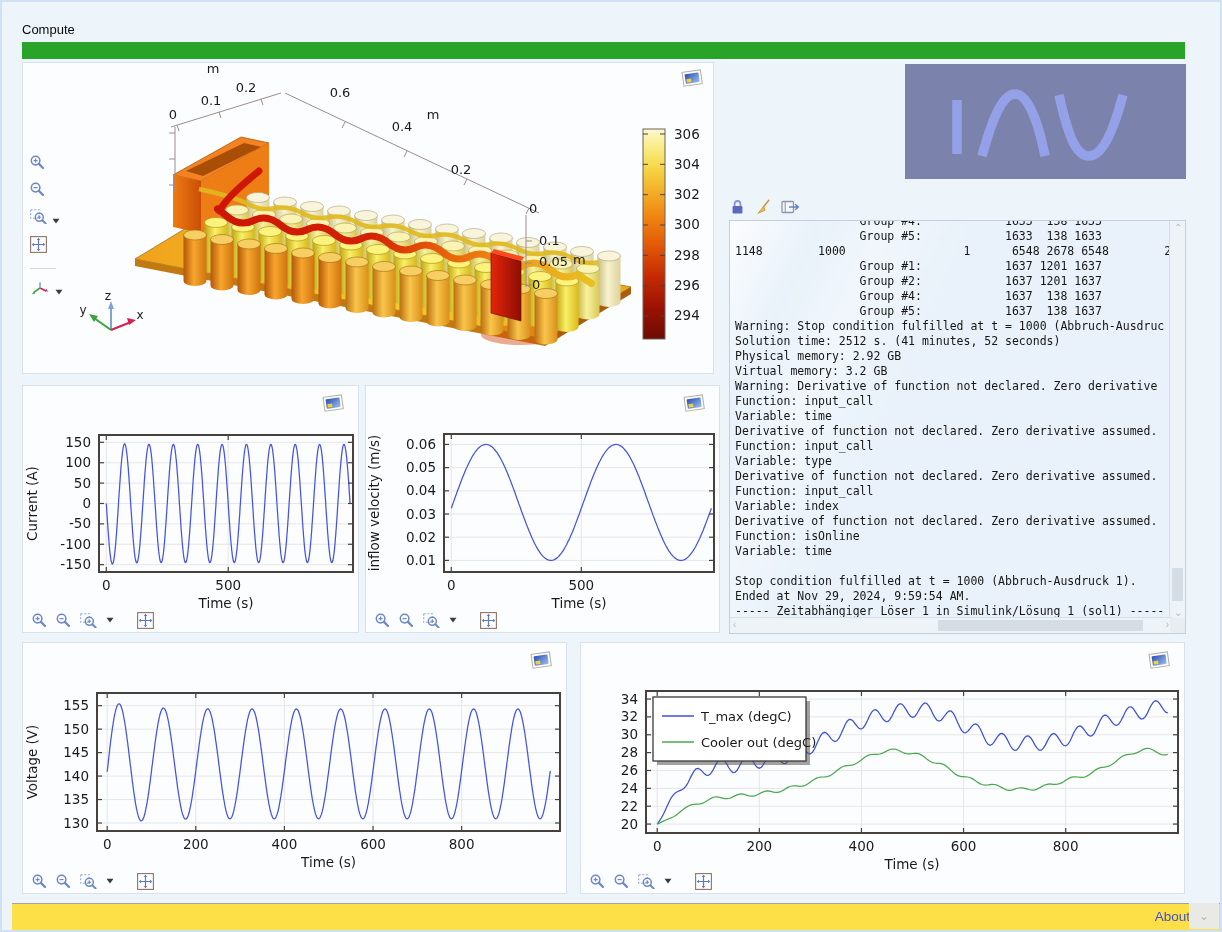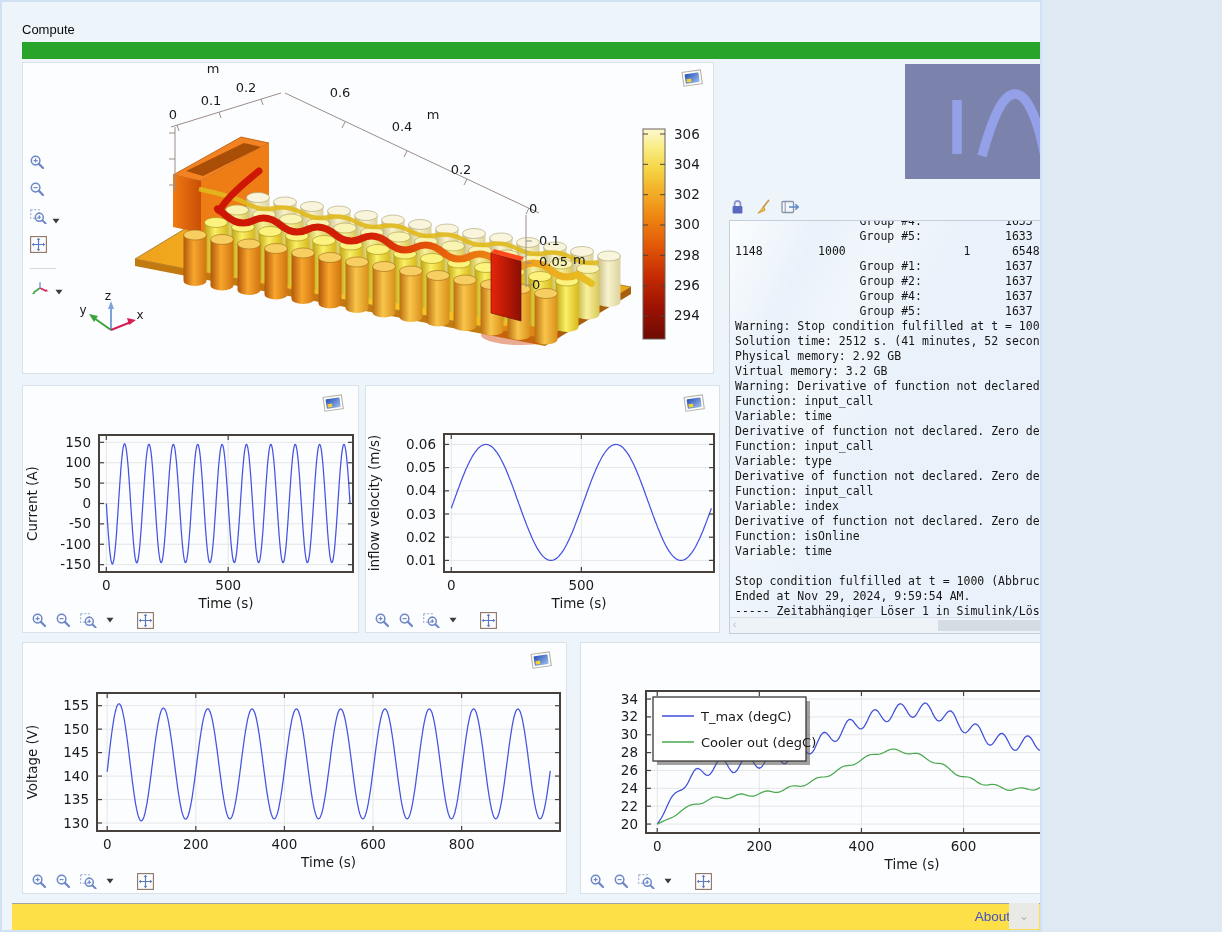--- a/index.html
+++ b/index.html
@@ -1,16 +1,16 @@
 <!DOCTYPE html>
 <html><head>
 <meta charset="utf-8">
 <style>
   html,body{margin:0;padding:0;background:#dfe9f3;font-family:"Liberation Sans","DejaVu Sans",sans-serif;}
-  .page{position:relative;width:1042px;height:932px;background:#edf4fa;border:2px solid #cfe1f2;box-sizing:border-box;overflow:hidden;}
+  .page{position:relative;width:1222px;height:932px;background:#edf4fa;border:2px solid #cfe1f2;box-sizing:border-box;overflow:hidden;}
   .compute{position:absolute;left:20px;top:20px;font-size:13px;color:#0a0a0a;}
   .progress{position:absolute;left:20px;top:40px;width:1163px;height:17px;background:#28a42b;}
   .panel{position:absolute;background:#fcfdff;border:1px solid #d9e1ea;box-sizing:border-box;}
   [data-name="view-3d"]{left:20px;top:60px;width:692px;height:312px;}
   [data-name="iav-logo"]{position:absolute;left:903px;top:62px;width:281px;height:115px;}
   [data-name="plot-current"]{left:20px;top:383px;width:337px;height:248px;}
   [data-name="plot-inflow"]{left:363px;top:383px;width:355px;height:248px;}
   [data-name="plot-voltage"]{left:20px;top:640px;width:545px;height:252px;}
   [data-name="plot-temp"]{left:578px;top:640px;width:605px;height:252px;}
   .plot-svg,.scene{position:absolute;left:0;top:0;}

